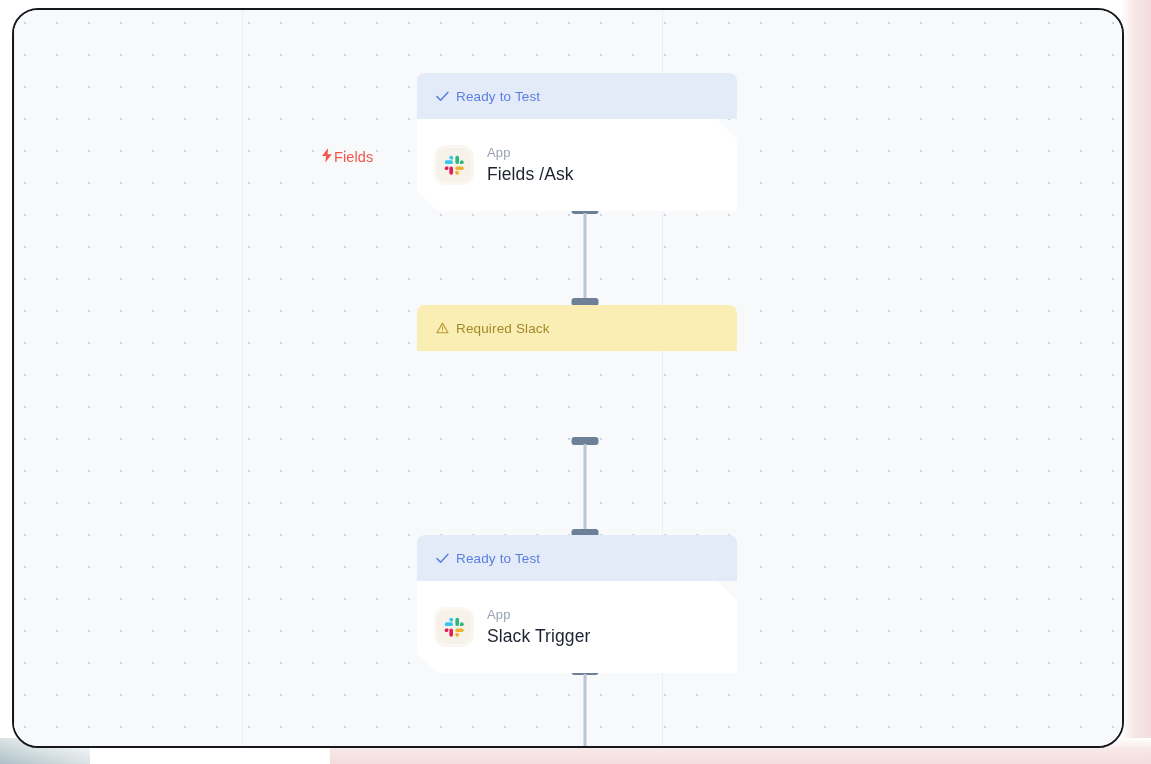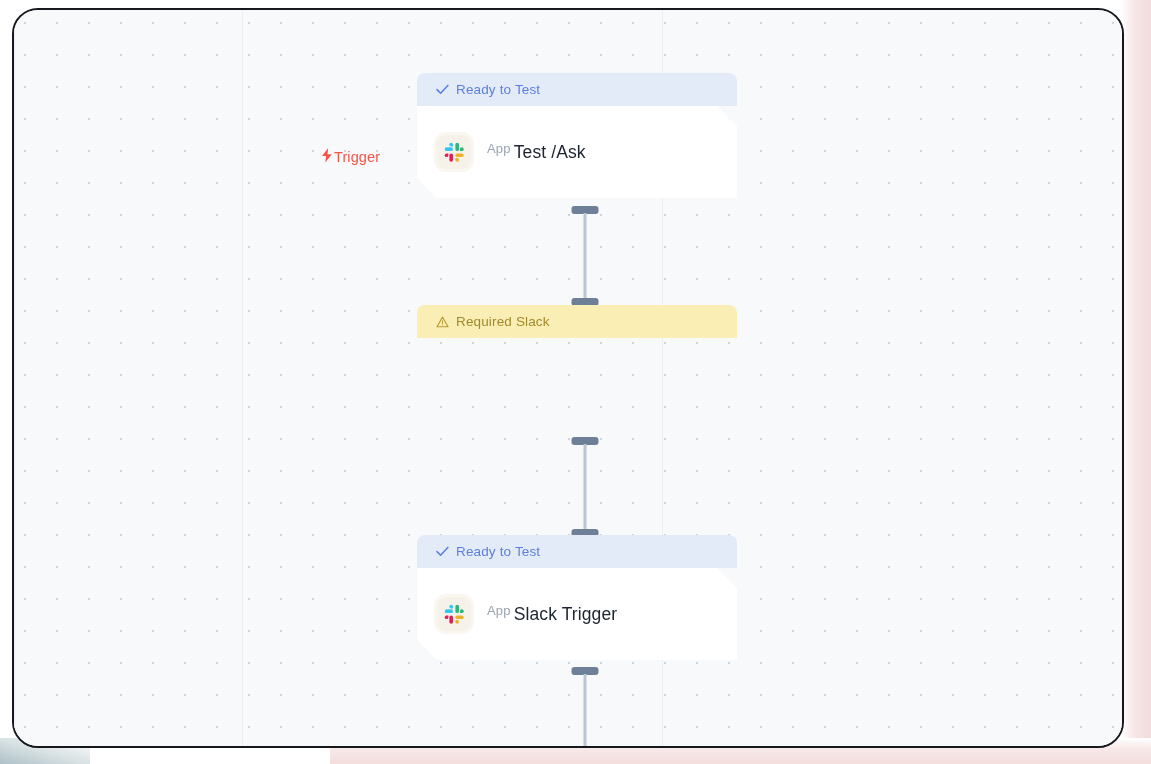--- a/index.html
+++ b/index.html
@@ -116,21 +116,21 @@
     background: #6d8098;
     transform: translateX(-13.5px);
   }
 
   
   .node {
     position: absolute;
     width: 320px;
   }
   .node-header {
-    height: 33px;
+    height: 46px;
     box-sizing: border-box;
     border-radius: 8px 8px 0 0;
     display: flex;
     align-items: center;
     gap: 7px;
     padding: 0 0 0 19px;
     font-size: 13.5px;
     letter-spacing: .15px;
   }
   .node-header.ready {
@@ -187,21 +187,21 @@
   }
   .node-icon.slack {
     background: #f6f2ea;
     box-shadow: 0 0 0 3px #faf7f1;
   }
   .node-icon.ai {
     background: #f0353a;
     box-shadow: 0 0 10px 3px rgba(240,53,58,.42);
   }
 
-  .node-text { display: flex; flex-direction: row; gap: 3px; }
+  .node-text { display: flex; flex-direction: column; gap: 3px; }
   .node-kicker {
     font-size: 13px;
     color: #9aa4b4;
     letter-spacing: .2px;
     line-height: 1.1;
   }
   .node-title {
     font-size: 17.5px;
     color: #1d2330;
     letter-spacing: .1px;
@@ -223,21 +223,21 @@
       <div class="guide" style="left:0px;"></div>
       <div class="guide" style="left:228px;"></div>
       <div class="guide" style="left:648px;"></div>
 
       <div id="trigger-label">
         <span class="bolt">
           <svg width="12" height="15" viewBox="0 0 12 15" aria-hidden="true">
             <path d="M7.2 0 L1 8.1 H5.1 L4.3 14.6 L10.8 6.2 H6.5 Z" fill="#f4554a"></path>
           </svg>
         </span>
-        <span>Trigger</span>
+        <span>Fields</span>
       </div>
 
       <div class="handle" style="top:196px;"></div>
       <div class="connector" style="top:203px; height:88px;"></div>
       <div class="handle" style="top:288px;"></div>
 
       <div class="handle" style="top:427px;"></div>
       <div class="connector" style="top:434px; height:88px;"></div>
       <div class="handle" style="top:519px;"></div>
 
@@ -261,21 +261,21 @@
               <path d="M8.2 5.0a2.1 2.1 0 1 1 2.1-2.1v2.1H8.2z" fill="#36c5f0"></path>
               <path d="M8.2 6.1a2.1 2.1 0 0 1 0 4.2H2.9a2.1 2.1 0 0 1 0-4.2h5.3z" fill="#36c5f0"></path>
               <path d="M18.3 8.2a2.1 2.1 0 1 1 2.1 2.1h-2.1V8.2z" fill="#2eb67d"></path>
               <path d="M17.2 8.2a2.1 2.1 0 0 1-4.2 0V2.9a2.1 2.1 0 0 1 4.2 0v5.3z" fill="#2eb67d"></path>
               <path d="M15.1 18.3a2.1 2.1 0 1 1-2.1 2.1v-2.1h2.1z" fill="#ecb22e"></path>
               <path d="M15.1 17.2a2.1 2.1 0 0 1 0-4.2h5.3a2.1 2.1 0 0 1 0 4.2h-5.3z" fill="#ecb22e"></path>
             </svg>
           </div>
           <div class="node-text">
             <div class="node-kicker">App</div>
-            <div class="node-title">Test /Ask</div>
+            <div class="node-title">Fields /Ask</div>
           </div>
         </div>
       </div>
 
       <div class="node" style="left:403px; top:295px;">
         <div class="node-header warn">
           <span class="hdr-icon">
             <svg width="13" height="12" viewBox="0 0 14 13" aria-hidden="true">
               <path d="M7 1.2 L13 11.6 H1 Z" fill="none" stroke="#b99a33" stroke-width="1.2" stroke-linejoin="round"></path>
               <path d="M7 5.2 v2.9" stroke="#b99a33" stroke-width="1.1" stroke-linecap="round"></path>

